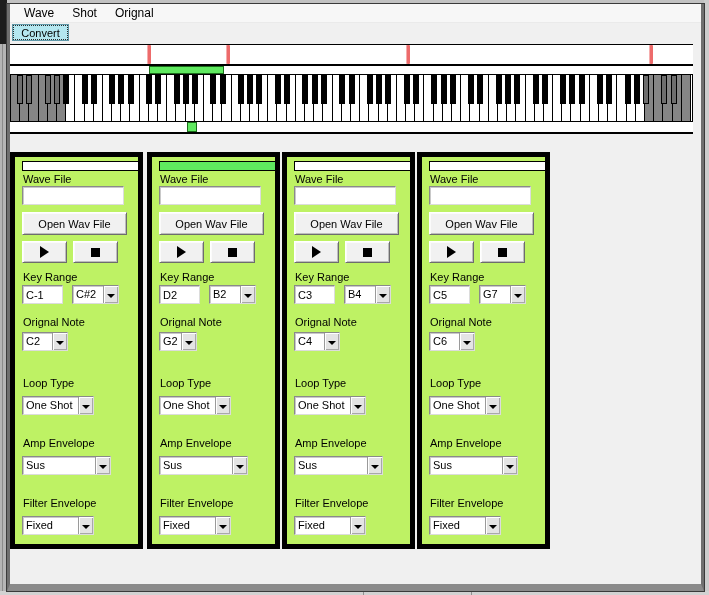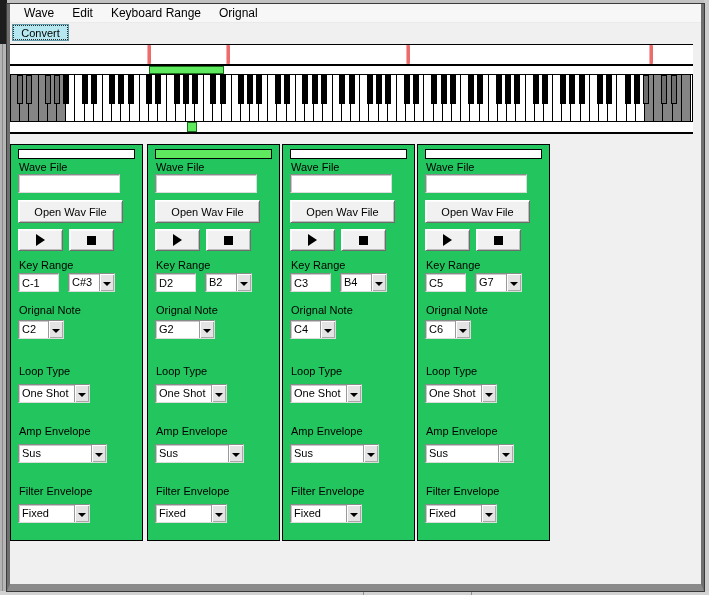--- a/index.html
+++ b/index.html
@@ -61,21 +61,21 @@
   .wkey:last-child { border-right:none; }
   .wkey.off { background:#858585; }
   .bkey { position:absolute; top:0; height:29px; background:#000; z-index:2; }
   .bkey.off { background:#6e6e6e; border:1px solid #000; }
   .pos-strip { position:absolute; left:0; top:78px; width:683px; height:12px; background:#fff;
                border-bottom:2px solid #000; }
   .pos-marker { position:absolute; top:0; width:10px; height:10px; border:1px solid #1a6b1a; }
 
   
   .panels { position:absolute; left:0; top:121px; width:691px; height:397px; }
-  .panel { position:absolute; top:0; width:133px; height:397px; border:1px solid #000000; background:#22c55e; }
+  .panel { position:absolute; top:8px; width:133px; height:397px; border:5px solid #000000; background:#bef264; }
   .panel-header { position:absolute; left:7px; top:4px; width:117px; height:10px;
                   background:#fff; border:1px solid #000; }
   .plabel { position:absolute; left:8px; white-space:nowrap; }
   .sunken { background:#fff; border:1px solid #8a8a8a; border-bottom-color:#dcdcdc; border-right-color:#dcdcdc;
             box-shadow:inset 1px 1px 0 #c9c9c9; }
   .txtinput { position:absolute; font-family:"Liberation Sans",sans-serif; font-size:11px;
               padding:0 3px; outline:none; }
   .btn3d { background:#f1f1f1; border:1px solid; border-color:#ffffff #6d6d6d #6d6d6d #ffffff;
            box-shadow:inset 1px 1px 0 #fbfbfb, inset -1px -1px 0 #bdbdbd;
            display:flex; align-items:center; justify-content:center; font-size:11px; }
@@ -112,22 +112,21 @@
   <div class="behind-bottom">
     <div class="bline" style="left:363px"></div>
     <div class="bline" style="left:471px"></div>
   </div>
 
   <div class="window">
 
 
     <div class="menubar">
       <span class="menu-item">Wave</span>
-      <span class="menu-item">Edit</span>
-      <span class="menu-item">Keyboard Range</span>
+      <span class="menu-item">Shot</span>
       <span class="menu-item">Orignal</span>
     </div>
 
     <div class="client">
 
       <div class="toolbar-btn" style="background: #fca5a5; text-align: center;">
         <div class="focus-inner" style="background: rgb(180, 231, 240);">
           <span>Convert</span>
         </div>
       </div>
@@ -285,21 +284,21 @@
     </div>
     <div class="btn3d play-btn">
       <div class="play-icon"></div>
     </div>
     <div class="btn3d stop-btn">
       <div class="stop-icon"></div>
     </div>
     <span class="plabel" style="top:114px">Key Range</span>
     <input class="txtinput sunken" style="left: 7px; top: 128px; width: 41px; height: 19px;" value="C-1">
     <div class="dd sunken" style="left:57px; top:128px; width:47px">
-      <span class="dd-text">C#3</span>
+      <span class="dd-text">C#2</span>
       <div class="dd-btn">
         <div class="dd-arrow"></div>
       </div>
     </div>
     <span class="plabel" style="top:159px">Orignal Note</span>
     <div class="dd sunken" style="left:7px; top:175px; width:46px">
       <span class="dd-text">C2</span>
       <div class="dd-btn">
         <div class="dd-arrow"></div>
       </div>
@@ -342,21 +341,21 @@
     </div>
     <span class="plabel" style="top:114px">Key Range</span>
     <input class="txtinput sunken" style="left: 7px; top: 128px; width: 41px; height: 19px;" value="D2">
     <div class="dd sunken" style="left:57px; top:128px; width:47px">
       <span class="dd-text">B2</span>
       <div class="dd-btn">
         <div class="dd-arrow"></div>
       </div>
     </div>
     <span class="plabel" style="top:159px">Orignal Note</span>
-    <div class="dd sunken" style="left:7px; top:175px; width:60px">
+    <div class="dd sunken" style="left:7px; top:175px; width:38px">
       <span class="dd-text">G2</span>
       <div class="dd-btn">
         <div class="dd-arrow"></div>
       </div>
     </div>
     <span class="plabel" style="top:220px">Loop Type</span>
     <div class="dd sunken" style="left:7px; top:239px; width:72px">
       <span class="dd-text">One Shot</span>
       <div class="dd-btn">
         <div class="dd-arrow"></div>

